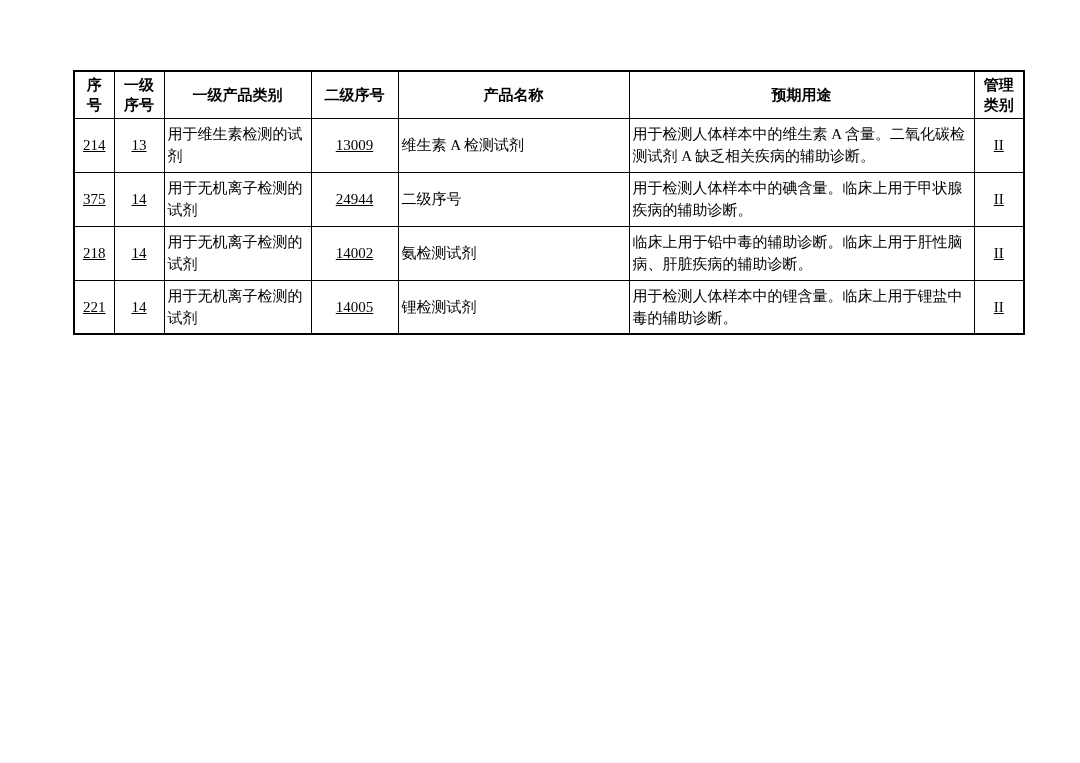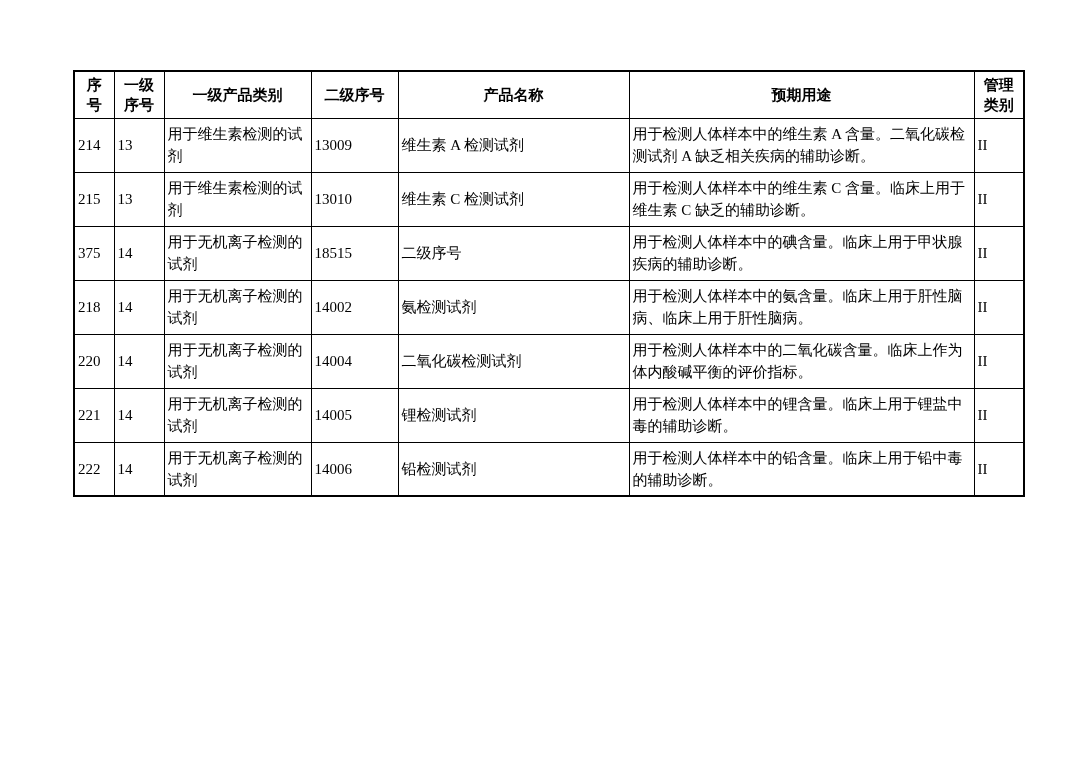--- a/index.html
+++ b/index.html
@@ -43,21 +43,21 @@
   table.doc-table th {
     font-weight: bold;
     text-align: center;
     white-space: pre-line;
     line-height: 20px;
     height: 47px;
   }
   table.doc-table tr.data-row {
     height: 54px;
   }
-  td.cell-center { text-align: left; }
+  td.cell-center { text-align: center; text-decoration: underline; }
   td.cell-left   { text-align: left; padding-left: 7px; padding-right: 5px; }
 </style>
 </head>
 <body>
 
 <div class="page">
   <table class="doc-table">
     <colgroup>
         <col style="width: 40px;">
         <col style="width: 50px;">
@@ -85,68 +85,41 @@
         <tr class="data-row">
           <td class="cell-center">214</td>
           <td class="cell-center">13</td>
           <td class="cell-left">用于维生素检测的试剂</td>
           <td class="cell-center">13009</td>
           <td class="cell-left">维生素 A 检测试剂</td>
           <td class="cell-left">用于检测人体样本中的维生素 A 含量。二氧化碳检测试剂 A 缺乏相关疾病的辅助诊断。</td>
           <td class="cell-center">II</td>
         </tr>
         <tr class="data-row">
-          <td class="cell-center">215</td>
-          <td class="cell-center">13</td>
-          <td class="cell-left">用于维生素检测的试剂</td>
-          <td class="cell-center">13010</td>
-          <td class="cell-left">维生素 C 检测试剂</td>
-          <td class="cell-left">用于检测人体样本中的维生素 C 含量。临床上用于维生素 C 缺乏的辅助诊断。</td>
-          <td class="cell-center">II</td>
-        </tr>
-        <tr class="data-row">
           <td class="cell-center">375</td>
           <td class="cell-center">14</td>
           <td class="cell-left">用于无机离子检测的试剂</td>
-          <td class="cell-center">18515</td>
+          <td class="cell-center">24944</td>
           <td class="cell-left">二级序号</td>
           <td class="cell-left">用于检测人体样本中的碘含量。临床上用于甲状腺疾病的辅助诊断。</td>
           <td class="cell-center">II</td>
         </tr>
         <tr class="data-row">
           <td class="cell-center">218</td>
           <td class="cell-center">14</td>
           <td class="cell-left">用于无机离子检测的试剂</td>
           <td class="cell-center">14002</td>
           <td class="cell-left">氨检测试剂</td>
-          <td class="cell-left">用于检测人体样本中的氨含量。临床上用于肝性脑病、临床上用于肝性脑病。</td>
-          <td class="cell-center">II</td>
-        </tr>
-        <tr class="data-row">
-          <td class="cell-center">220</td>
-          <td class="cell-center">14</td>
-          <td class="cell-left">用于无机离子检测的试剂</td>
-          <td class="cell-center">14004</td>
-          <td class="cell-left">二氧化碳检测试剂</td>
-          <td class="cell-left">用于检测人体样本中的二氧化碳含量。临床上作为体内酸碱平衡的评价指标。</td>
+          <td class="cell-left">临床上用于铅中毒的辅助诊断。临床上用于肝性脑病、肝脏疾病的辅助诊断。</td>
           <td class="cell-center">II</td>
         </tr>
         <tr class="data-row">
           <td class="cell-center">221</td>
           <td class="cell-center">14</td>
           <td class="cell-left">用于无机离子检测的试剂</td>
           <td class="cell-center">14005</td>
           <td class="cell-left">锂检测试剂</td>
           <td class="cell-left">用于检测人体样本中的锂含量。临床上用于锂盐中毒的辅助诊断。</td>
           <td class="cell-center">II</td>
         </tr>
-        <tr class="data-row">
-          <td class="cell-center">222</td>
-          <td class="cell-center">14</td>
-          <td class="cell-left">用于无机离子检测的试剂</td>
-          <td class="cell-center">14006</td>
-          <td class="cell-left">铅检测试剂</td>
-          <td class="cell-left">用于检测人体样本中的铅含量。临床上用于铅中毒的辅助诊断。</td>
-          <td class="cell-center">II</td>
-        </tr>
       </tbody>
   </table>
 </div>
 
 </body></html>

